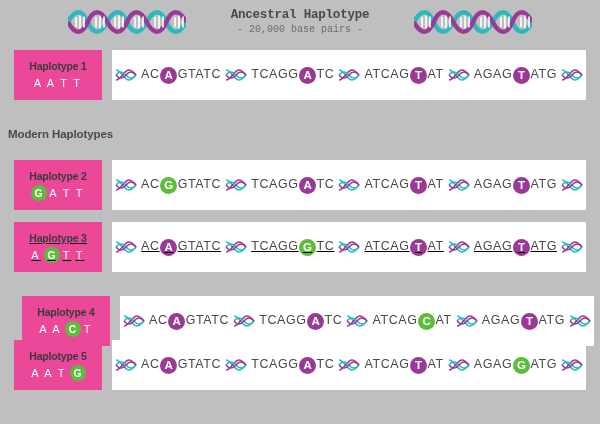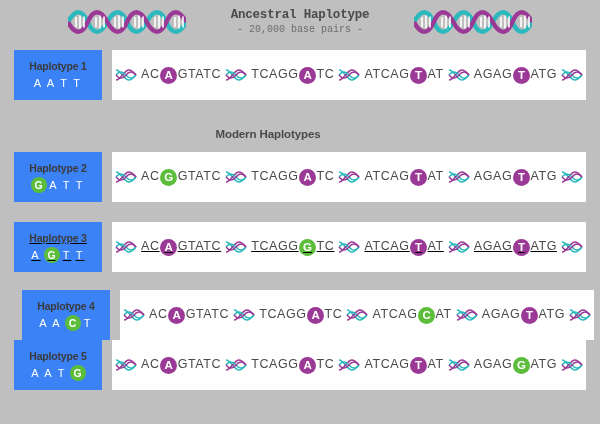--- a/index.html
+++ b/index.html
@@ -49,42 +49,42 @@
   }
   .title-sub {
     font-size: 10px;
     color: #6d6d6d;
     line-height: 14px;
   }
 
   
   .section-heading {
     position: absolute;
-    left: 16px;
+    left: 8px;
     width: 504px;
-    text-align: center;
+    text-align: left;
     font-size: 11.5px;
     font-weight: bold;
     color: #4a4a4a;
     letter-spacing: -0.1px;
   }
 
   
   .hap-row {
     position: absolute;
     left: 14px;
     width: 572px;
     height: 50px;
     display: flex;
     align-items: stretch;
   }
   .hap-label {
     width: 88px;
     flex: 0 0 auto;
-    background: #3b82f6;
+    background: #ec4899;
     display: flex;
     flex-direction: column;
     align-items: center;
     justify-content: center;
     box-sizing: border-box;
   }
   .hap-label .hl-name {
     font-size: 10.5px;
     font-weight: bold;
     color: #3b3b3b;
@@ -308,21 +308,21 @@
             <path d="M1 7 C 4 11, 8 11, 11 7 C 14 3, 18 3, 21 7" fill="none" stroke="#9b3a96" stroke-width="1.4"></path>
           </svg>
         </span>
       </div>
     </div>
   </div>
 
 <div class="section-heading" style="top:128px;">Modern Haplotypes</div>
 
 <div id="modern-rows">
-    <div class="hap-row" style="position: absolute; top: 152px;">
+    <div class="hap-row" style="position: absolute; top: 160px;">
       <div class="hap-label">
         <div class="hl-name">Haplotype 2</div>
         <div class="hl-alleles">
           <span class="allele mut">G</span>
           <span class="allele">A</span>
           <span class="allele">T</span>
           <span class="allele">T</span>
         </div>
       </div>
       <div class="hap-seq">
@@ -458,21 +458,21 @@
             <svg viewBox="0 0 22 14" preserveAspectRatio="none">
               <path d="M1 2 C 6 2, 9 12, 14 12 C 17 12, 19 9, 21 7" fill="none" stroke="#2cb9bd" stroke-width="1.6"></path>
               <path d="M1 12 C 6 12, 9 2, 14 2 C 17 2, 19 5, 21 7" fill="none" stroke="#9b3a96" stroke-width="1.6"></path>
               <path d="M1 7 C 4 3, 8 3, 11 7 C 14 11, 18 11, 21 7" fill="none" stroke="#2cb9bd" stroke-width="1.4"></path>
               <path d="M1 7 C 4 11, 8 11, 11 7 C 14 3, 18 3, 21 7" fill="none" stroke="#9b3a96" stroke-width="1.4"></path>
             </svg>
           </span>
         </div>
       </div>
     </div>
-    <div class="hap-row" style="position: absolute; top: 290px; padding-left: 8px;">
+    <div class="hap-row" style="position: absolute; top: 296px; padding-left: 8px;">
       <div class="hap-label">
         <div class="hl-name">Haplotype 4</div>
         <div class="hl-alleles">
           <span class="allele">A</span>
           <span class="allele">A</span>
           <span class="allele mut">C</span>
           <span class="allele">T</span>
         </div>
       </div>
       <div class="hap-seq">

